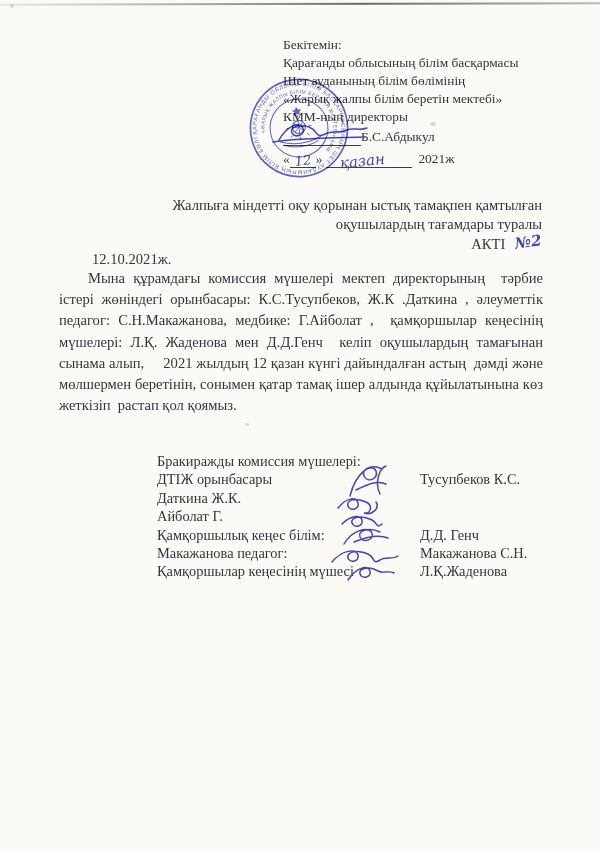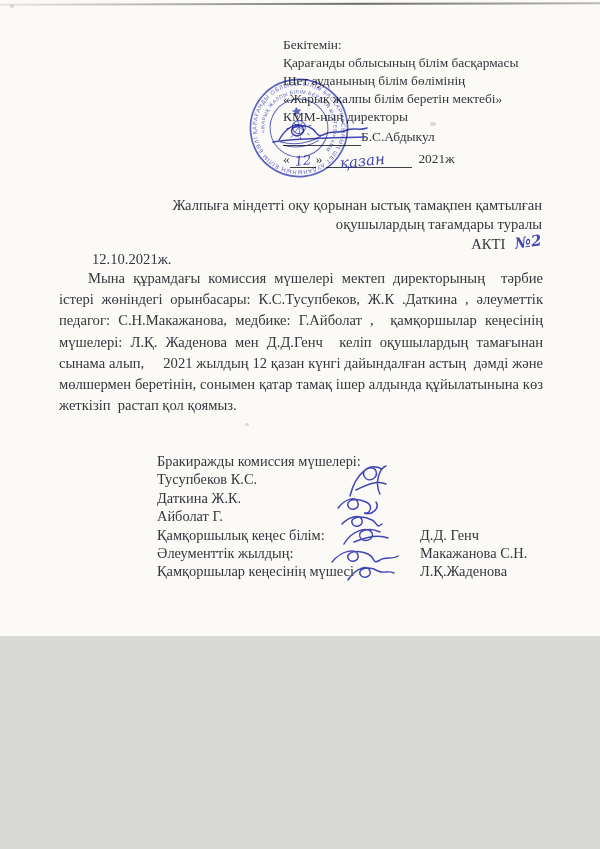--- a/index.html
+++ b/index.html
@@ -1,17 +1,17 @@
 <!DOCTYPE html>
 <html><head>
 <meta charset="utf-8">
 <style>
   html,body{margin:0;padding:0;background:#d8d8d4;}
   .page{
-    position:relative; width:600px; height:636px; margin:0 auto;
+    position:relative; width:600px; height:849px; margin:0 auto;
     background:#fbfaf6; overflow:hidden;
     font-family:"Liberation Serif","DejaVu Serif",serif;
     color:#33363d;
   }
   .scan-line{
     position:absolute; top:3px; left:0; width:100%; height:2px;
     background:linear-gradient(90deg, rgba(120,120,114,.15) 0%, rgba(90,90,84,.65) 45%, rgba(70,70,66,.8) 60%, rgba(110,110,104,.45) 100%);
     transform:rotate(-.15deg);
   }
   .speck{position:absolute; background:#b9b9b2; border-radius:50%; opacity:.5;}
@@ -128,34 +128,35 @@
       <span>АКТІ</span><span class="hw act-num">№2</span>
     </div>
   </div>
   <div class="doc-date">12.10.2021ж.</div>
 
   <p class="body-par">Мына құрамдағы комиссия мүшелері мектеп директорының  тәрбие істері жөніндегі орынбасары: К.С.Тусупбеков, Ж.К .Даткина , әлеуметтік педагог: С.Н.Макажанова, медбике: Г.Айболат ,  қамқоршылар кеңесінің мүшелері: Л.Қ. Жаденова мен Д.Д.Генч  келіп оқушылардың тамағынан сынама алып,     2021 жылдың 12 қазан күнгі дайындалған астың  дәмді және мөлшермен беретінін, сонымен қатар тамақ ішер алдында құйылатынына көз жеткізіп  растап қол қоямыз.</p>
 
   <div class="members">
     <div class="m-header">Бракиражды комиссия мүшелері:</div>
     <div class="m-row">
+      <span class="m-label">ДТІЖ орынбасары</span>
       <span class="m-name">Тусупбеков К.С.</span>
     </div>
     <div class="m-row">
       <span class="m-name">Даткина Ж.К.</span>
     </div>
     <div class="m-row">
       <span class="m-name">Айболат Г.</span>
     </div>
     <div class="m-row">
       <span class="m-label">Қамқоршылық кеңес білім:</span>
       <span class="m-name">Д.Д. Генч</span>
     </div>
     <div class="m-row">
-      <span class="m-label">Әлеументтік жылдың:</span>
+      <span class="m-label">Макажанова педагог:</span>
       <span class="m-name">Макажанова С.Н.</span>
     </div>
     <div class="m-row">
       <span class="m-label">Қамқоршылар кеңесінің мүшесі</span>
       <span class="m-name">Л.Қ.Жаденова</span>
     </div>
 
     <svg class="sig-overlay" width="110" height="130" viewBox="0 0 110 130">
       <path class="ink-blue" d="M30,36 C36,12 52,2 56,11 C59,18 48,24 44,16 C41,9 52,4 62,9 M36,30 C48,24 58,20 66,24 M60,34 C54,22 60,8 66,6" stroke-width="1.7"></path>
       <path class="ink-blue" d="M18,48 C26,38 36,36 38,43 C40,49 30,52 28,46 C26,40 36,37 46,42 C54,46 50,54 44,53 C52,56 60,48 56,42" stroke-width="1.6"></path>

